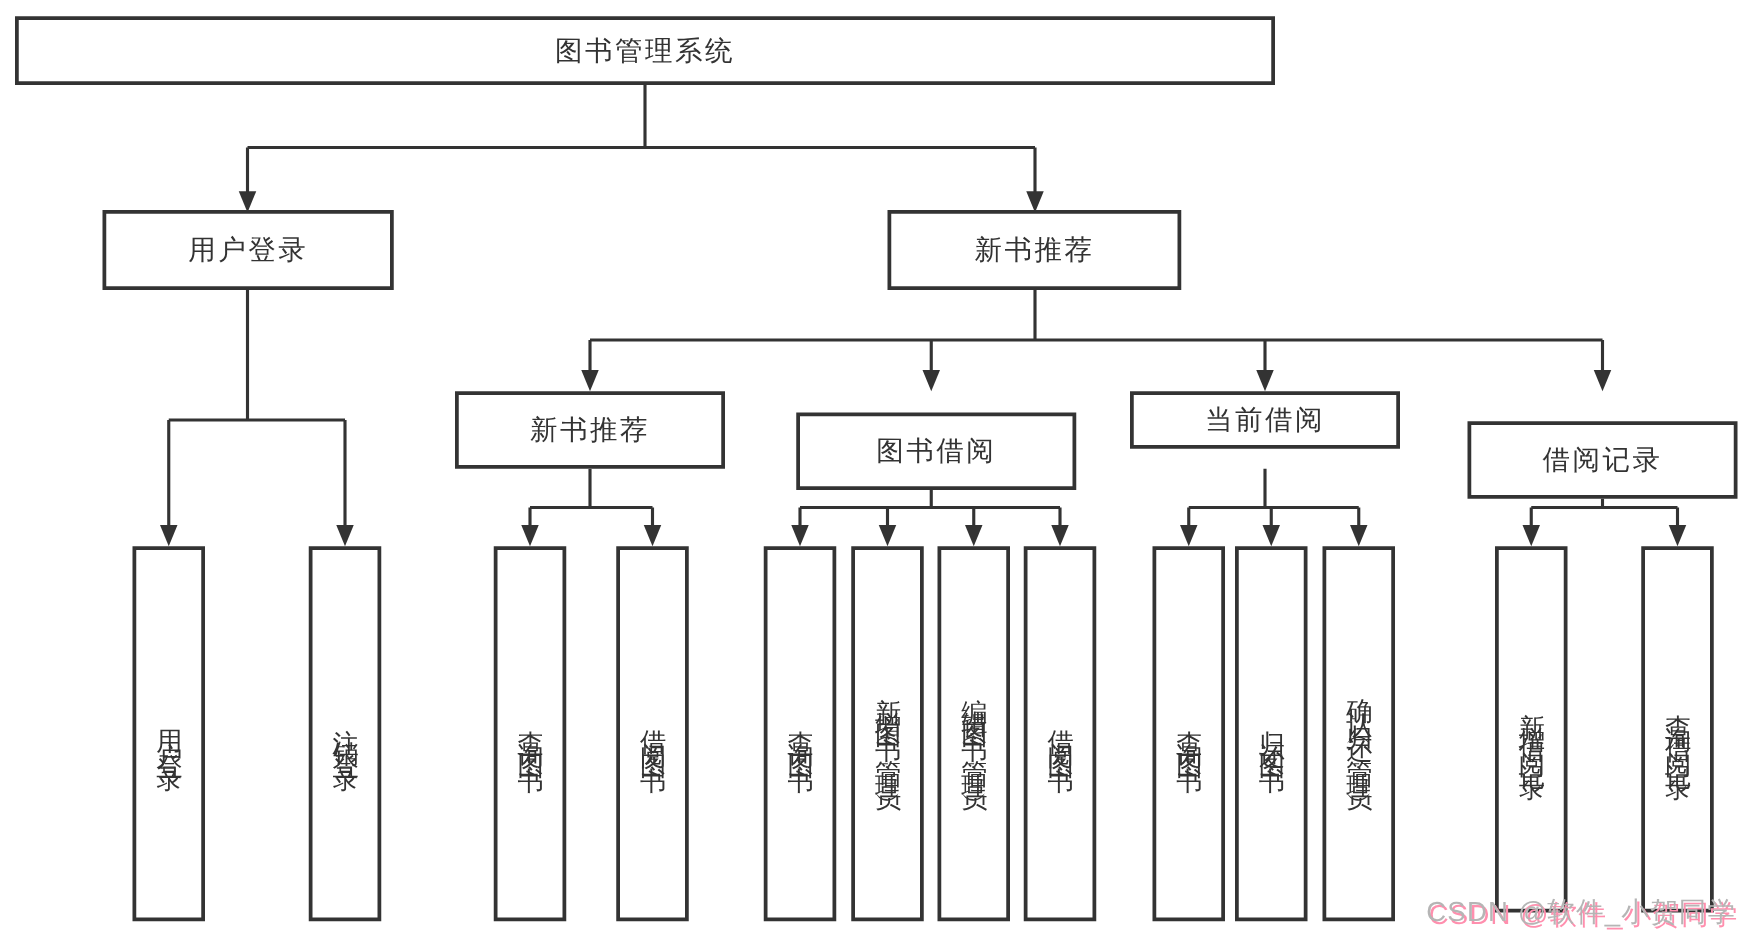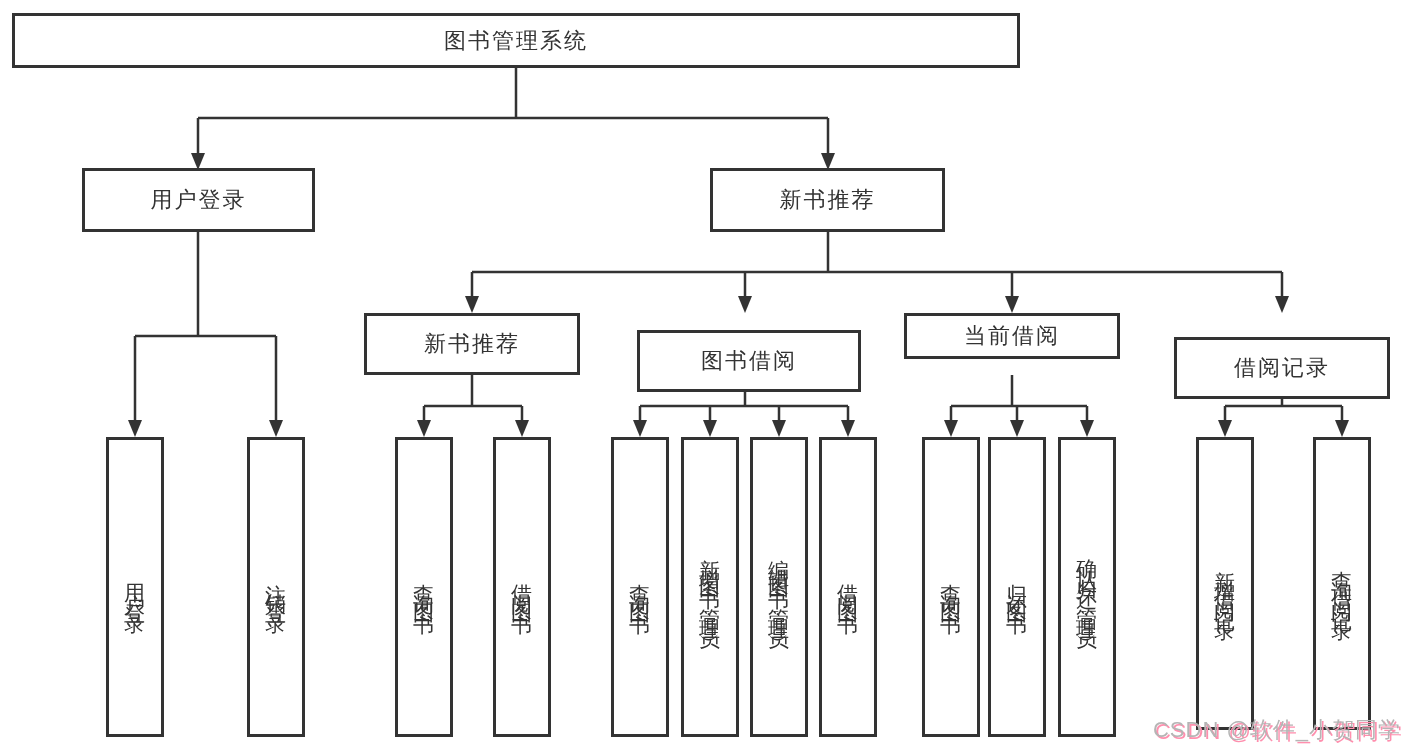--- a/index.html
+++ b/index.html
@@ -53,21 +53,21 @@
   .box.v span{
     writing-mode:vertical-rl;
     text-orientation:mixed;
     font-size:21px;
     letter-spacing:10px;
     line-height:1;
     white-space:nowrap;
   }
   .watermark{
     position:absolute;
-    right:4px;
+    right:16px;
     bottom:2px;
     font-size:22px;
     letter-spacing:1px;
     color:var(--watermark-text,#b5b5b5);
     text-shadow:2px 2px 0 var(--watermark-shadow,#ff8fae);
     z-index:5;
     white-space:nowrap;
   }
 </style>
 </head>

